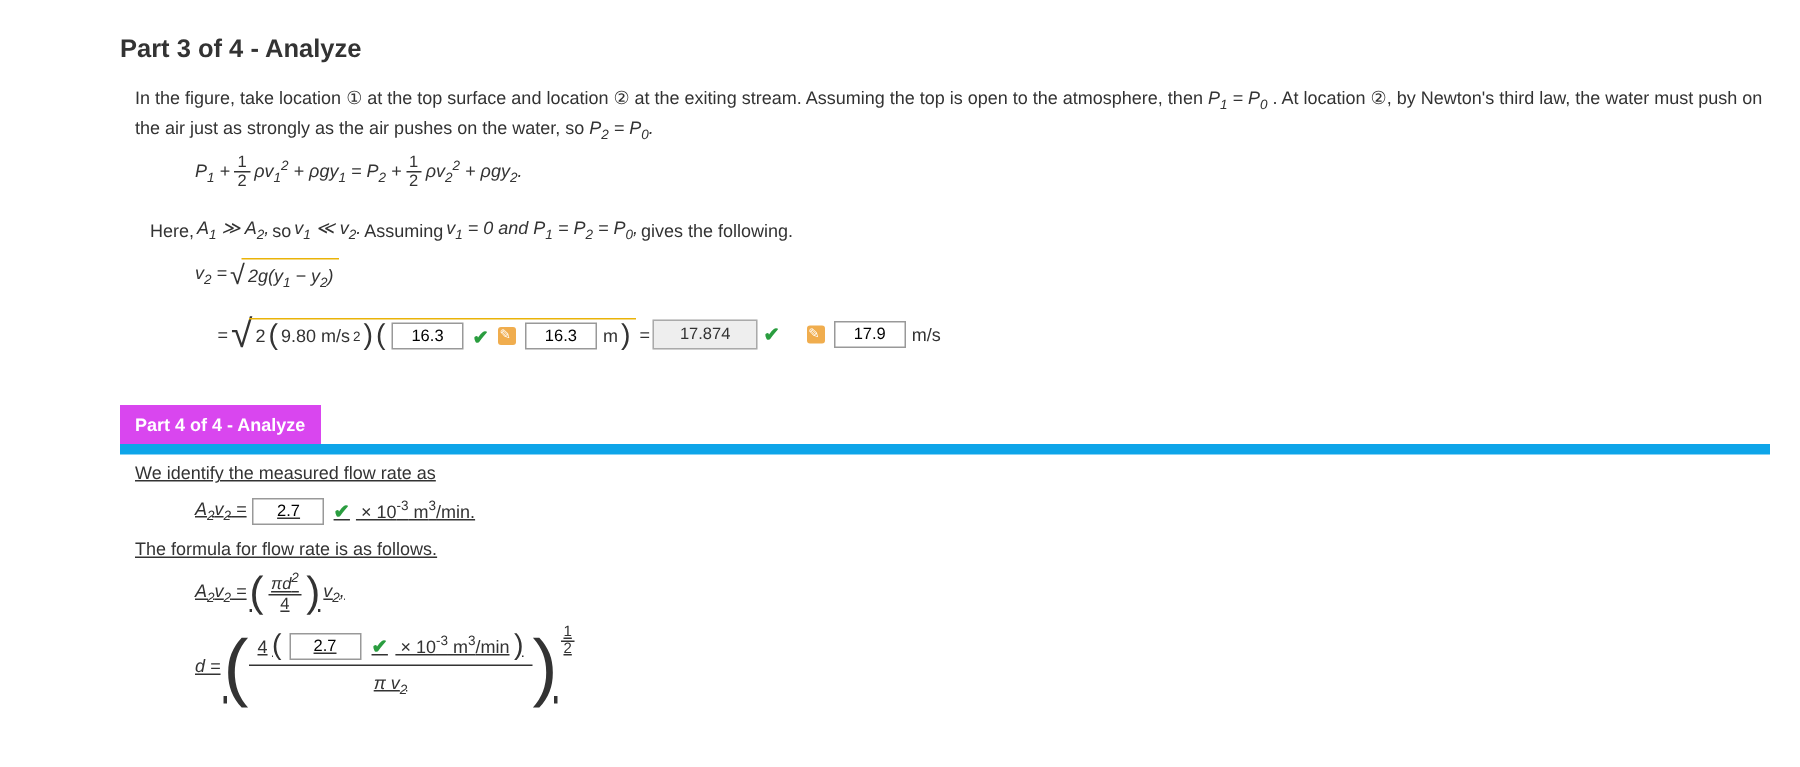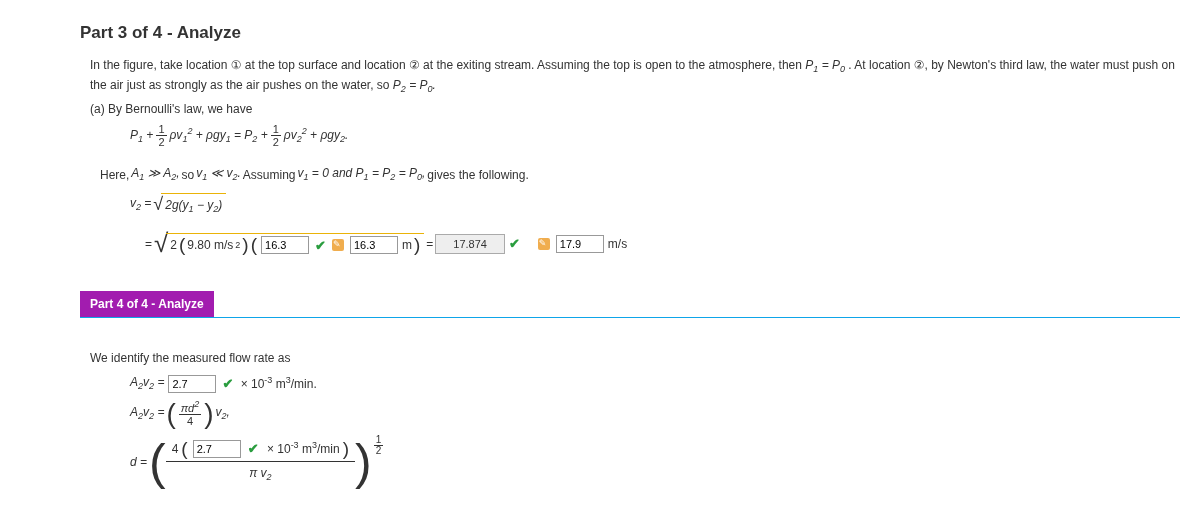--- a/index.html
+++ b/index.html
@@ -17,29 +17,29 @@
     .eq-line { margin: 6px 0 6px 40px; display: flex; align-items: center; flex-wrap: wrap; gap: 2px; }
     .eq-line2 { margin: 16px 0 6px 10px; display: flex; align-items: center; flex-wrap: wrap; gap: 2px; }
     .frac { display: inline-flex; flex-direction: column; align-items: center; vertical-align: middle; font-size: 11px; margin: 0 1px; }
     .frac .num { border-bottom: 1px solid #333; padding: 0 2px; line-height: 1; }
     .frac .den { padding: 0 2px; line-height: 1.1; }
     .sqrt-wrap { display: inline-flex; align-items: center; }
     .sqrt-sign { font-size: 18px; margin-right: -2px; }
     .sqrt-body { border-top: 1px solid #eab308; padding: 2px 4px 0 4px; display: inline-flex; align-items: center; gap: 2px; }
     sub { font-size: 9px; }
     sup { font-size: 9px; }
-    .input-box { width: 45px; height: 18px; border: 1px solid #999; padding: 1px 3px; font-size: 11px; vertical-align: middle; margin: 0 2px; background: #fff; }
+    .input-box { width: 45px; height: 18px; border: 1px solid #999; padding: 1px 3px; font-size: 11px; vertical-align: middle; margin: 0 2px; background: #fff; text-align: center; }
     .input-small { width: 48px; }
     .check { color: #2a9d3f; font-weight: bold; margin: 0 2px; font-size: 13px; }
     .link-ico { display: inline-block; width: 12px; height: 12px; background: #f0ad4e; border-radius: 2px; vertical-align: middle; margin: 0 2px; position: relative; }
     .link-ico::after { content: "✎"; color: #fff; font-size: 9px; position: absolute; top: -1px; left: 1px; }
     .boxed-val { border: 1px solid #aaa; padding: 1px 17px; background: #eee; font-size: 11px; }
     .part4-tab {
       display: inline-block;
-      background: #a21caf;
+      background: #d946ef;
       color: #fff;
       padding: 4px 10px;
       font-size: 12px;
       font-weight: bold;
       margin-top: 8px;
     }
     .big-paren-wrap { display: inline-flex; align-items: center; margin: 4px 0; }
     .big-paren { font-size: 50px; font-weight: 100; line-height: 50px; color: #333; }
     .big-frac { display: inline-flex; flex-direction: column; align-items: center; }
     .big-frac .bf-num { border-bottom: 1px solid #333; padding: 2px 6px; display: flex; align-items: center; gap: 3px; }
@@ -58,21 +58,20 @@
 
 
 <div class="part-header">Part 3 of 4 - Analyze</div>
 <div class="content-block">
   <p class="para">
     <span>In the figure, take location ① at the top surface and location ② at the exiting stream. Assuming the top is open to the atmosphere, then </span>
     <span class="itsub">P<sub>1</sub> = P<sub>0</sub></span>
     <span>. At location ②, by Newton's third law, the water must push on the air just as strongly as the air pushes on the water, so </span>
     <span class="itsub">P<sub>2</sub> = P<sub>0</sub>.</span>
   </p>
-  <p class="para">(a) By Bernoulli's law, we have</p>
 
   <div class="eq-line">
     <span class="itsub">P<sub>1</sub> + </span>
     <span class="frac">
         <span class="num">1</span>
         <span class="den">2</span>
       </span>
     <span class="itsub">ρv<sub>1</sub><sup>2</sup> + ρgy<sub>1</sub> = P<sub>2</sub> + </span>
     <span class="frac">
         <span class="num">1</span>
@@ -125,30 +124,31 @@
     <span class="check">✔</span>
     <span style="margin-left:10px"></span>
     <span class="link-ico"></span>
     <input class="input-box input-small" value="17.9" style="">
     <span>m/s</span>
   </div>
 </div>
 
 
 <div class="part4-tab">Part 4 of 4 - Analyze</div>
-<div class="content-block" style="border-top:1px solid #0ea5e9; padding-top:28px;">
+<div class="content-block" style="border-top:7px solid #0ea5e9; padding-top:0;text-decoration:underline;">
   <p class="para">We identify the measured flow rate as</p>
 
   <div class="eq-line">
     <span class="itsub">A<sub>2</sub>v<sub>2</sub> = </span>
     <input class="input-box input-small" value="2.7" style="">
     <span class="check">✔</span>
     <span>&nbsp;<span>× 10</span><sup>-3</sup><span> m</span><sup>3</sup><span>/min.</span></span>
   </div>
 
+  <p class="para">The formula for flow rate is as follows.</p>
 
   <div class="eq-line">
     <span class="itsub">A<sub>2</sub>v<sub>2</sub> = </span>
     <span class="sm-paren">(</span>
     <span class="frac">
         <span class="num itsub">πd<sup>2</sup></span>
         <span class="den">4</span>
       </span>
     <span class="sm-paren">)</span>
     <span class="itsub">v<sub>2</sub>,</span>

